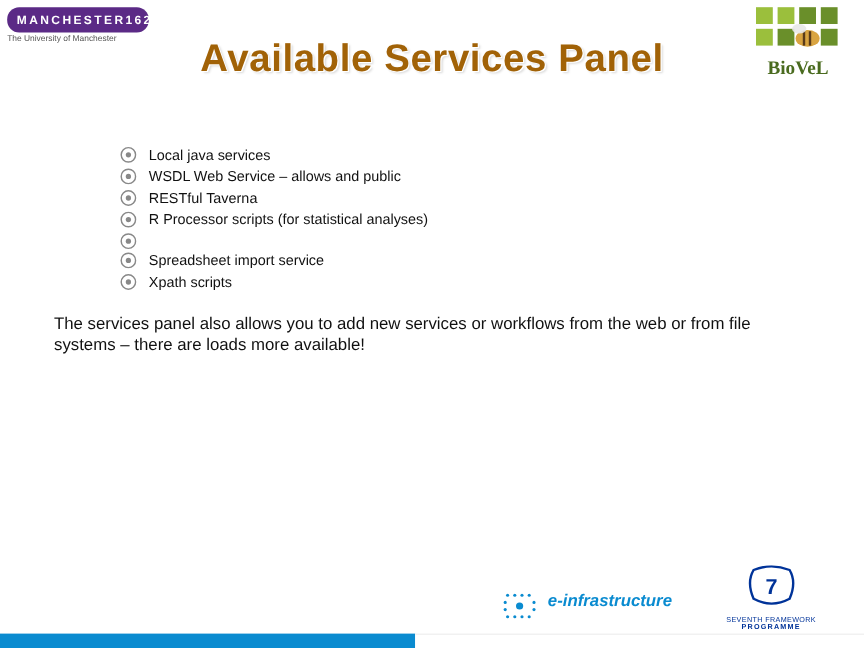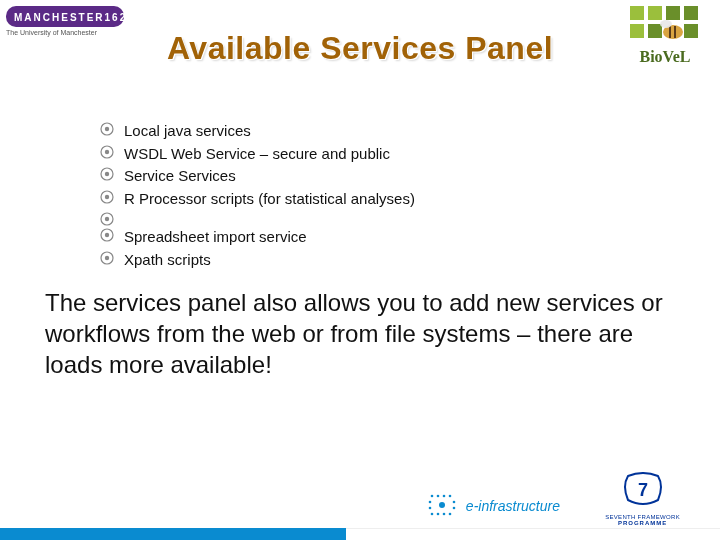--- a/index.html
+++ b/index.html
@@ -64,52 +64,52 @@
     margin-bottom: 12px;
   }
   .bullets {
     margin-left: 55px;
     margin-bottom: 16px;
   }
   .bullets .item {
     display: flex;
     align-items: flex-start;
     gap: 10px;
-    font-size: 15px;
+    font-size: 12px;
     color: #111;
     line-height: 1.5;
   }
   .bullets .bullet {
     flex: 0 0 auto;
     margin-top: 2px;
   }
   .outro {
-    font-size: 24px;
+    font-size: 14px;
     color: #111;
     line-height: 1.3;
   }
 
   
   .footer-stripe {
     position: absolute;
     left: 0; right: 0;
     bottom: 0;
     height: 12px;
     display: flex;
   }
   .footer-stripe .blue { background: #0a8bd0; width: 48%; height: 100%; }
   .footer-stripe .white { background: #fff; flex: 1; height: 100%; border-top: 1px solid #eee; }
 
   .einfra {
     position: absolute;
     right: 160px;
     bottom: 20px;
     display: flex;
-    align-items: center;
     gap: 6px;
+    font-weight: bold;
   }
   .einfra .label {
     font-size: 14px;
     color: #0a8bd0;
     font-style: italic;
   }
 
   .fp7 {
     position: absolute;
     right: 40px;
@@ -166,28 +166,28 @@
           <circle cx="7" cy="7" r="6" fill="none" stroke="#888" stroke-width="1.2"></circle>
           <circle cx="7" cy="7" r="2.2" fill="#888"></circle>
         </svg>
       <span>Local java services</span>
     </div>
     <div class="item">
       <svg class="bullet" width="14" height="14" viewBox="0 0 14 14">
           <circle cx="7" cy="7" r="6" fill="none" stroke="#888" stroke-width="1.2"></circle>
           <circle cx="7" cy="7" r="2.2" fill="#888"></circle>
         </svg>
-      <span>WSDL Web Service – secure and public</span>
-    </div>
-    <div class="item">
-      <svg class="bullet" width="14" height="14" viewBox="0 0 14 14">
-          <circle cx="7" cy="7" r="6" fill="none" stroke="#888" stroke-width="1.2"></circle>
-          <circle cx="7" cy="7" r="2.2" fill="#888"></circle>
-        </svg>
-      <span>Service Services</span>
+      <span>WSDL Web Service – allows and public</span>
+    </div>
+    <div class="item">
+      <svg class="bullet" width="14" height="14" viewBox="0 0 14 14">
+          <circle cx="7" cy="7" r="6" fill="none" stroke="#888" stroke-width="1.2"></circle>
+          <circle cx="7" cy="7" r="2.2" fill="#888"></circle>
+        </svg>
+      <span>RESTful Taverna</span>
     </div>
     <div class="item">
       <svg class="bullet" width="14" height="14" viewBox="0 0 14 14">
           <circle cx="7" cy="7" r="6" fill="none" stroke="#888" stroke-width="1.2"></circle>
           <circle cx="7" cy="7" r="2.2" fill="#888"></circle>
         </svg>
       <span>R Processor scripts (for statistical analyses)</span>
     </div>
     <div class="item">
       <svg class="bullet" width="14" height="14" viewBox="0 0 14 14">

